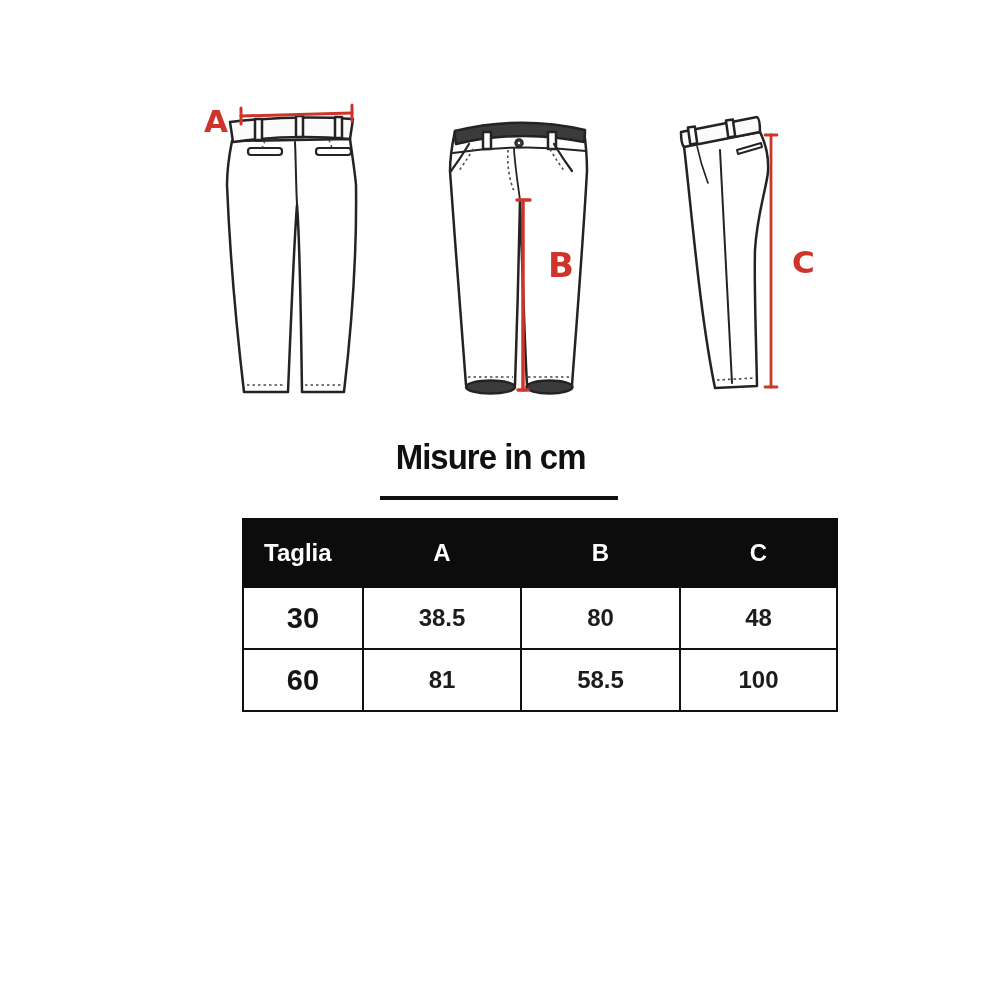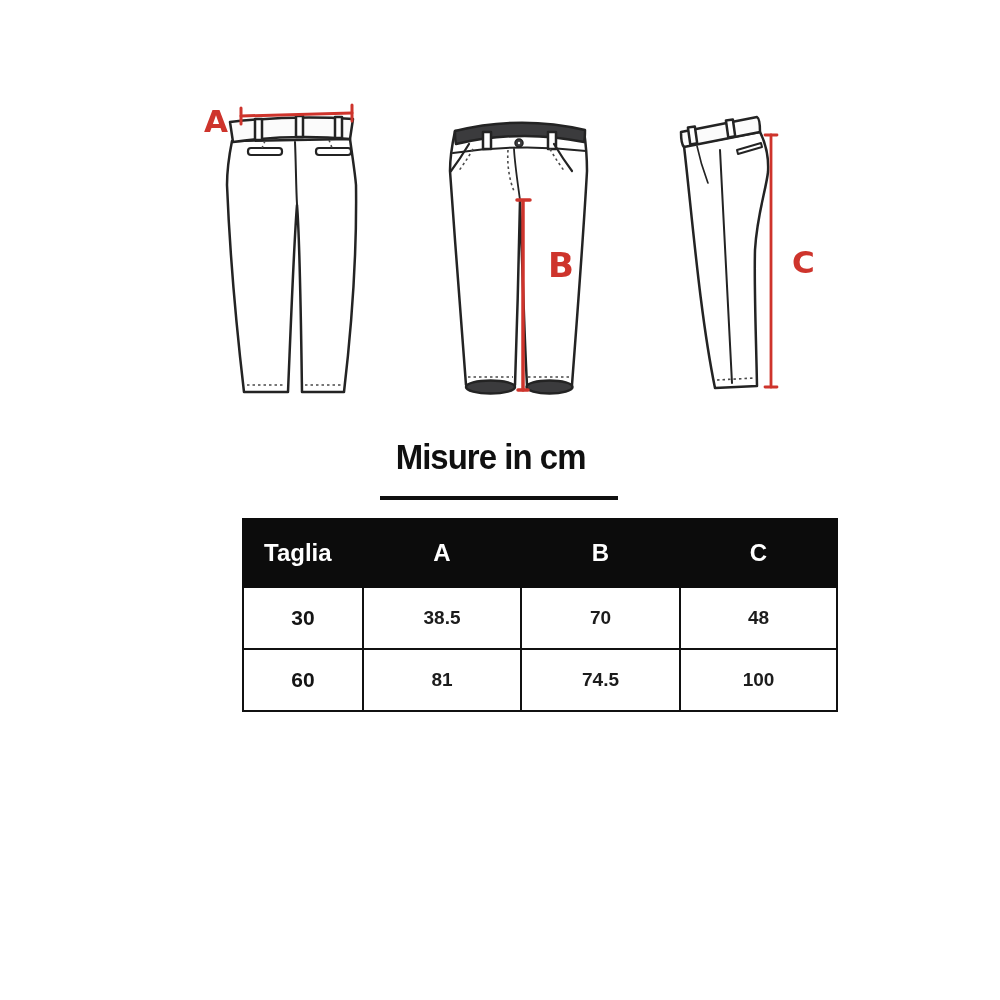--- a/index.html
+++ b/index.html
@@ -27,23 +27,23 @@
     position:absolute;left:242px;top:518px;border-collapse:collapse;table-layout:fixed;
     font-family:"Liberation Sans",sans-serif;
   }
   .size-table th,.size-table td{border:2px solid #111;}
   .size-table thead th{
     background:#0c0c0c;color:#fff;height:64px;font-size:24px;font-weight:700;
     text-align:center;border-color:#0c0c0c;
   }
   .size-table thead th.col-size{text-align:left;padding-left:20px;}
   .size-table td{
-    height:58px;text-align:center;font-weight:700;font-size:19px;color:#1c1c1c;background:#fff;
+    height:58px;text-align:center;font-weight:700;font-size:24px;color:#1c1c1c;background:#fff;
   }
-  .size-table td.cell-size{font-size:21px;color:#141414;}
+  .size-table td.cell-size{font-size:29px;color:#141414;}
   .w-size{width:97px;} .w-a{width:154px;} .w-b{width:155px;} .w-c{width:153px;}
 </style>
 </head>
 <body>
 
 <div class="canvas">
 
   <svg id="back-view" class="view-svg" width="190" height="320" viewBox="0 0 190 320">
     <g stroke="#232323" stroke-width="2.5" fill="#ffffff" stroke-linejoin="round" stroke-linecap="round">
       <path d="M40,48 C36,68 35,80 35,92 C38,165 46,248 52,299 L96,299 C99,228 102,148 105,112 C108,148 109,228 110,299 L152,299 C158,248 165,165 164,92 C163,80 161,68 158,46 Z"></path>
@@ -131,25 +131,25 @@
         <th class="col-size w-size">Taglia</th>
         <th class="w-a">A</th>
         <th class="w-b">B</th>
         <th class="w-c">C</th>
       </tr>
     </thead>
     <tbody>
       <tr>
         <td class="cell-size">30</td>
         <td>38.5</td>
-        <td>70</td>
+        <td>80</td>
         <td>48</td>
       </tr>
       <tr>
         <td class="cell-size">60</td>
         <td>81</td>
-        <td>74.5</td>
+        <td>58.5</td>
         <td>100</td>
       </tr>
     </tbody>
   </table>
 
 </div>
 
 </body></html>

